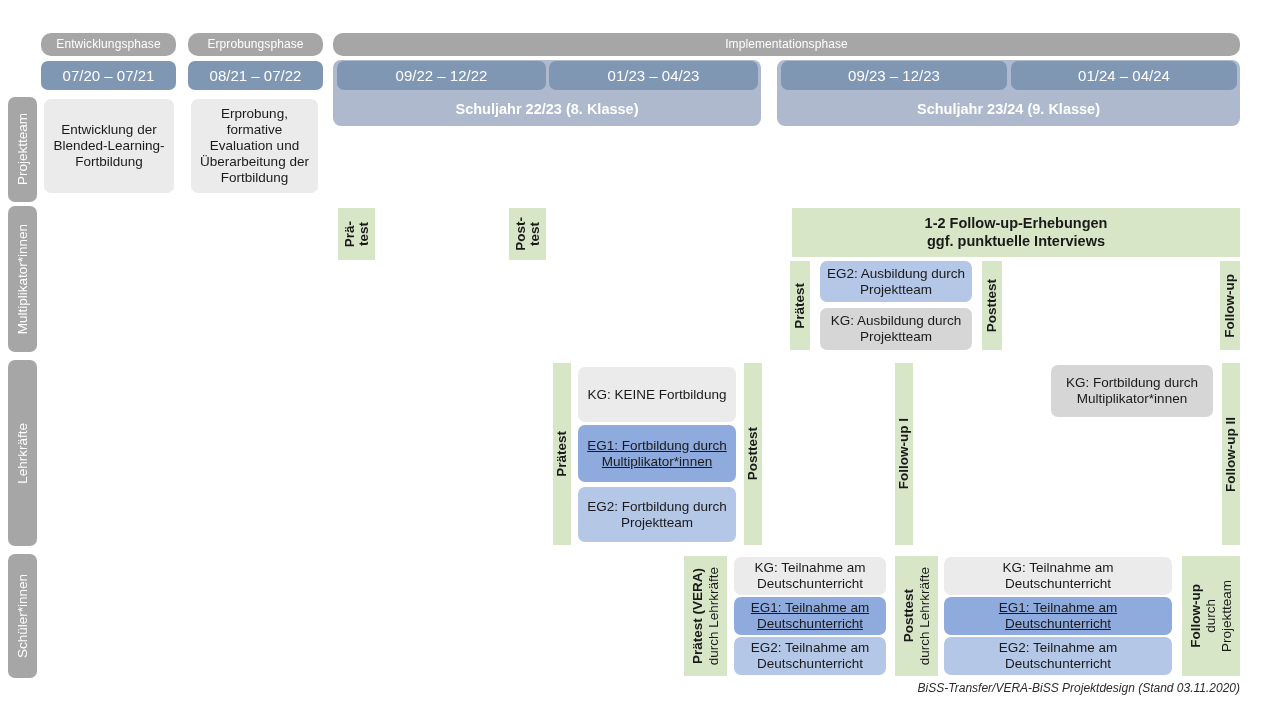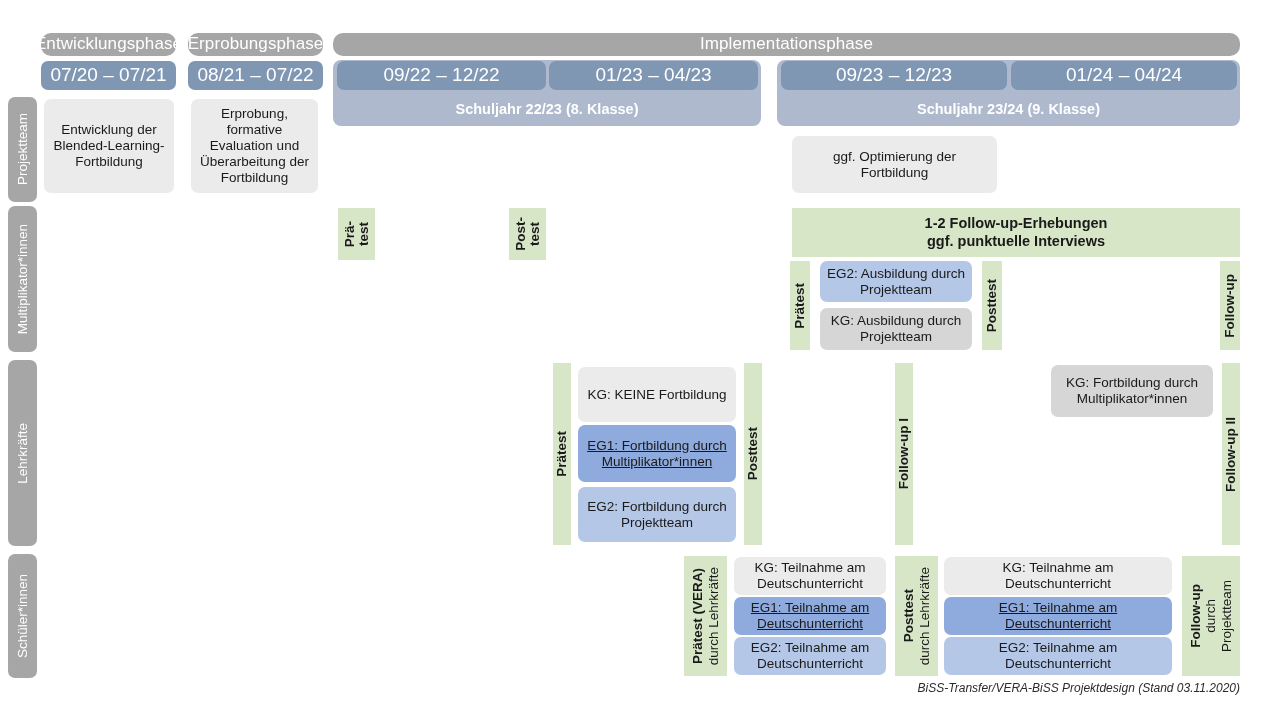--- a/index.html
+++ b/index.html
@@ -15,25 +15,25 @@
   .abs{position:absolute;box-sizing:border-box;}
 
   
   .box{
     display:flex;align-items:center;justify-content:center;
     text-align:center;line-height:1.18;
     border-radius:7px;
   }
   .phase-hdr{
     background:#a6a6a6;color:#ffffff;border-radius:10px;
-    font-size:17px;letter-spacing:.1px;
+    font-size:12px;letter-spacing:.1px;
   }
   .date-bar{
     background:#8097b4;color:#ffffff;border-radius:7px;
-    font-size:19px;
+    font-size:15px;
   }
   .year-bar{
     background:#aeb9cd;color:#ffffff;border-radius:8px;
     font-weight:bold;font-size:14.5px;
   }
   .year-wrap{background:#aeb9cd;border-radius:8px;}
   .grey-box{background:#ebebeb;color:#1a1a1a;font-size:13.5px;}
   .grey-box-2{background:#d6d6d6;color:#1a1a1a;font-size:13.5px;}
   .blue-dark{background:#8faadc;color:#1a1a1a;font-size:13.5px;text-decoration:underline;}
   .blue-light{background:#b4c7e7;color:#1a1a1a;font-size:13.5px;}
@@ -99,21 +99,20 @@
   </div>
   <div class="abs role" style="left:8px;top:360px;width:29px;height:186px;">
     <span>Lehrkräfte</span>
   </div>
   <div class="abs role" style="left:8px;top:554px;width:29px;height:124px;">
     <span>Schüler*innen</span>
   </div>
 
   <div class="abs box grey-box" style="left:191px;top:99px;width:127px;height:94px;padding:4px 8px;">Erprobung, formative Evaluation und Überarbeitung der Fortbildung</div>
   <div class="abs box grey-box" style="left:44px;top:99px;width:130px;height:94px;padding:4px 8px;">Entwicklung der Blended-Learning-Fortbildung</div>
-  <div class="abs box grey-box" style="left:792px;top:136px;width:205px;height:57px;padding:4px 10px;">ggf. Optimierung der Fortbildung</div>
 
   <div class="abs vstrip" style="left:338px;top:208px;width:37px;height:52px;">
     <span class="vt b">Prä-</span>
     <span class="vt b">test</span>
   </div>
   <div class="abs vstrip" style="left:509px;top:208px;width:37px;height:52px;">
     <span class="vt b">Post-</span>
     <span class="vt b">test</span>
   </div>
 

